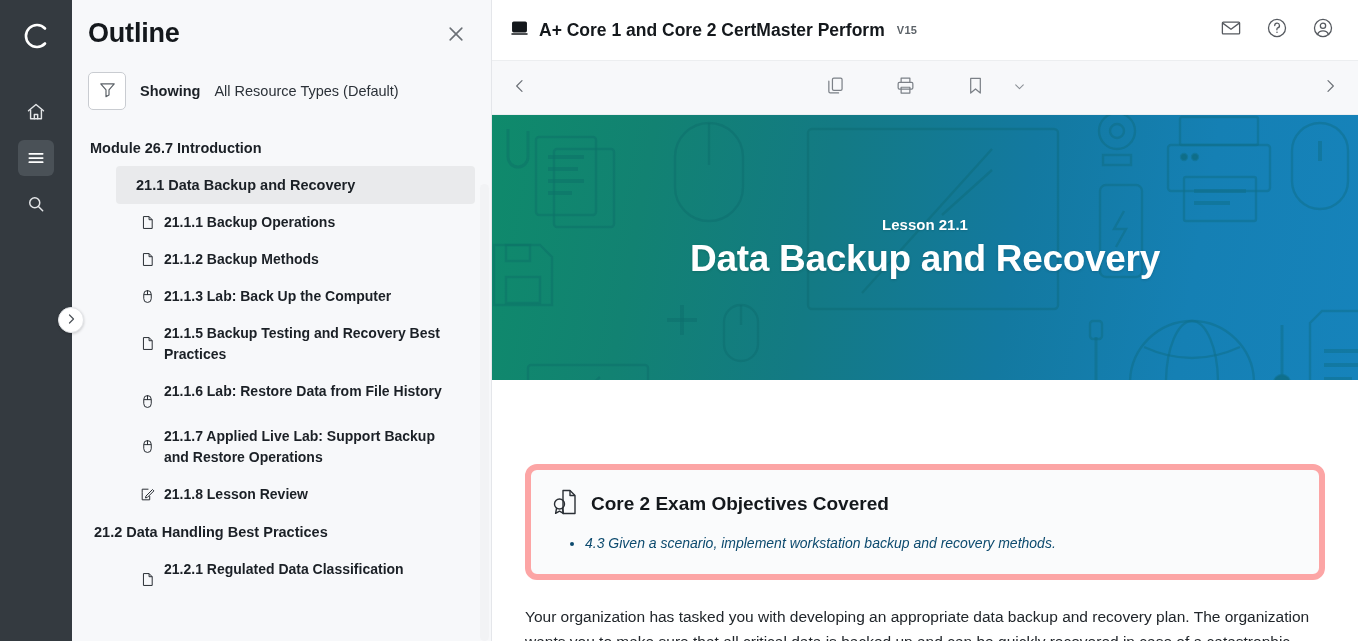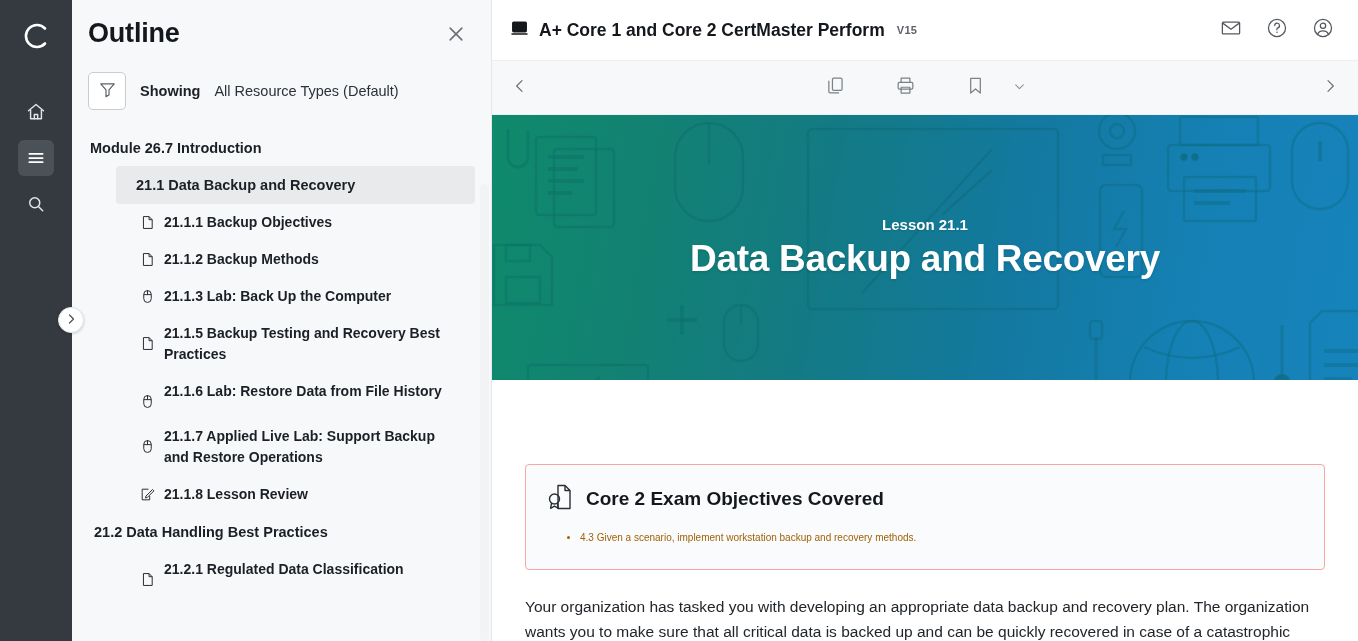--- a/index.html
+++ b/index.html
@@ -167,28 +167,28 @@
   }
   .banner-title {
     position: relative; z-index: 2;
     color: #fff; font-size: 37px; font-weight: bold; letter-spacing: -.3px;
     text-shadow: 0 1px 3px rgba(0,0,0,.14);
   }
 
   .body-area { padding: 0 33px; }
   .objectives {
     margin-top: 84px;
-    border: 1px solid #fca5a5; border-radius: 4px;
+    border: 6px solid #fca5a5; border-radius: 12px;
     background: #fafbfc;
     padding: 18px 12px 20px 20px;
   }
   .obj-head { display: flex; align-items: center; gap: 12px; }
   .obj-title { font-size: 19px; font-weight: bold; color: #14181c; }
   .obj-list { margin: 12px 0 0 34px; }
-  .obj-list li { font-size: 10px; color: #a16207; line-height: 22px; }
+  .obj-list li { font-size: 14px; color: #0c4a6e; line-height: 22px; font-style: italic; }
   .para {
     margin-top: 24px;
     font-size: 15.5px; color: #21262b; line-height: 25px;
     max-width: 795px;
   }
 </style>
 </head>
 <body>
 
 <div class="app">
@@ -267,21 +267,21 @@
       <div class="tree-inner" id="tree-inner">
           <div class="module-row"><span>Module 26.7 Introduction</span></div>
           <div class="lesson-row selected"><span>21.1 Data Backup and Recovery</span></div>
           <div class="topic-row">
             <span class="tico">
               <svg width="15" height="17" viewBox="0 0 24 24" fill="none" stroke="#2a2f35" stroke-width="1.6" stroke-linejoin="round">
                 <path d="M5.5 2.5h9l5 5v14h-14z"></path>
                 <polyline points="14.5 2.5 14.5 7.5 19.5 7.5"></polyline>
               </svg>
             </span>
-            <span class="tlabel">21.1.1 Backup Objectives</span>
+            <span class="tlabel">21.1.1 Backup Operations</span>
           </div>
           <div class="topic-row">
             <span class="tico">
               <svg width="15" height="17" viewBox="0 0 24 24" fill="none" stroke="#2a2f35" stroke-width="1.6" stroke-linejoin="round">
                 <path d="M5.5 2.5h9l5 5v14h-14z"></path>
                 <polyline points="14.5 2.5 14.5 7.5 19.5 7.5"></polyline>
               </svg>
             </span>
             <span class="tlabel">21.1.2 Backup Methods</span>
           </div>

